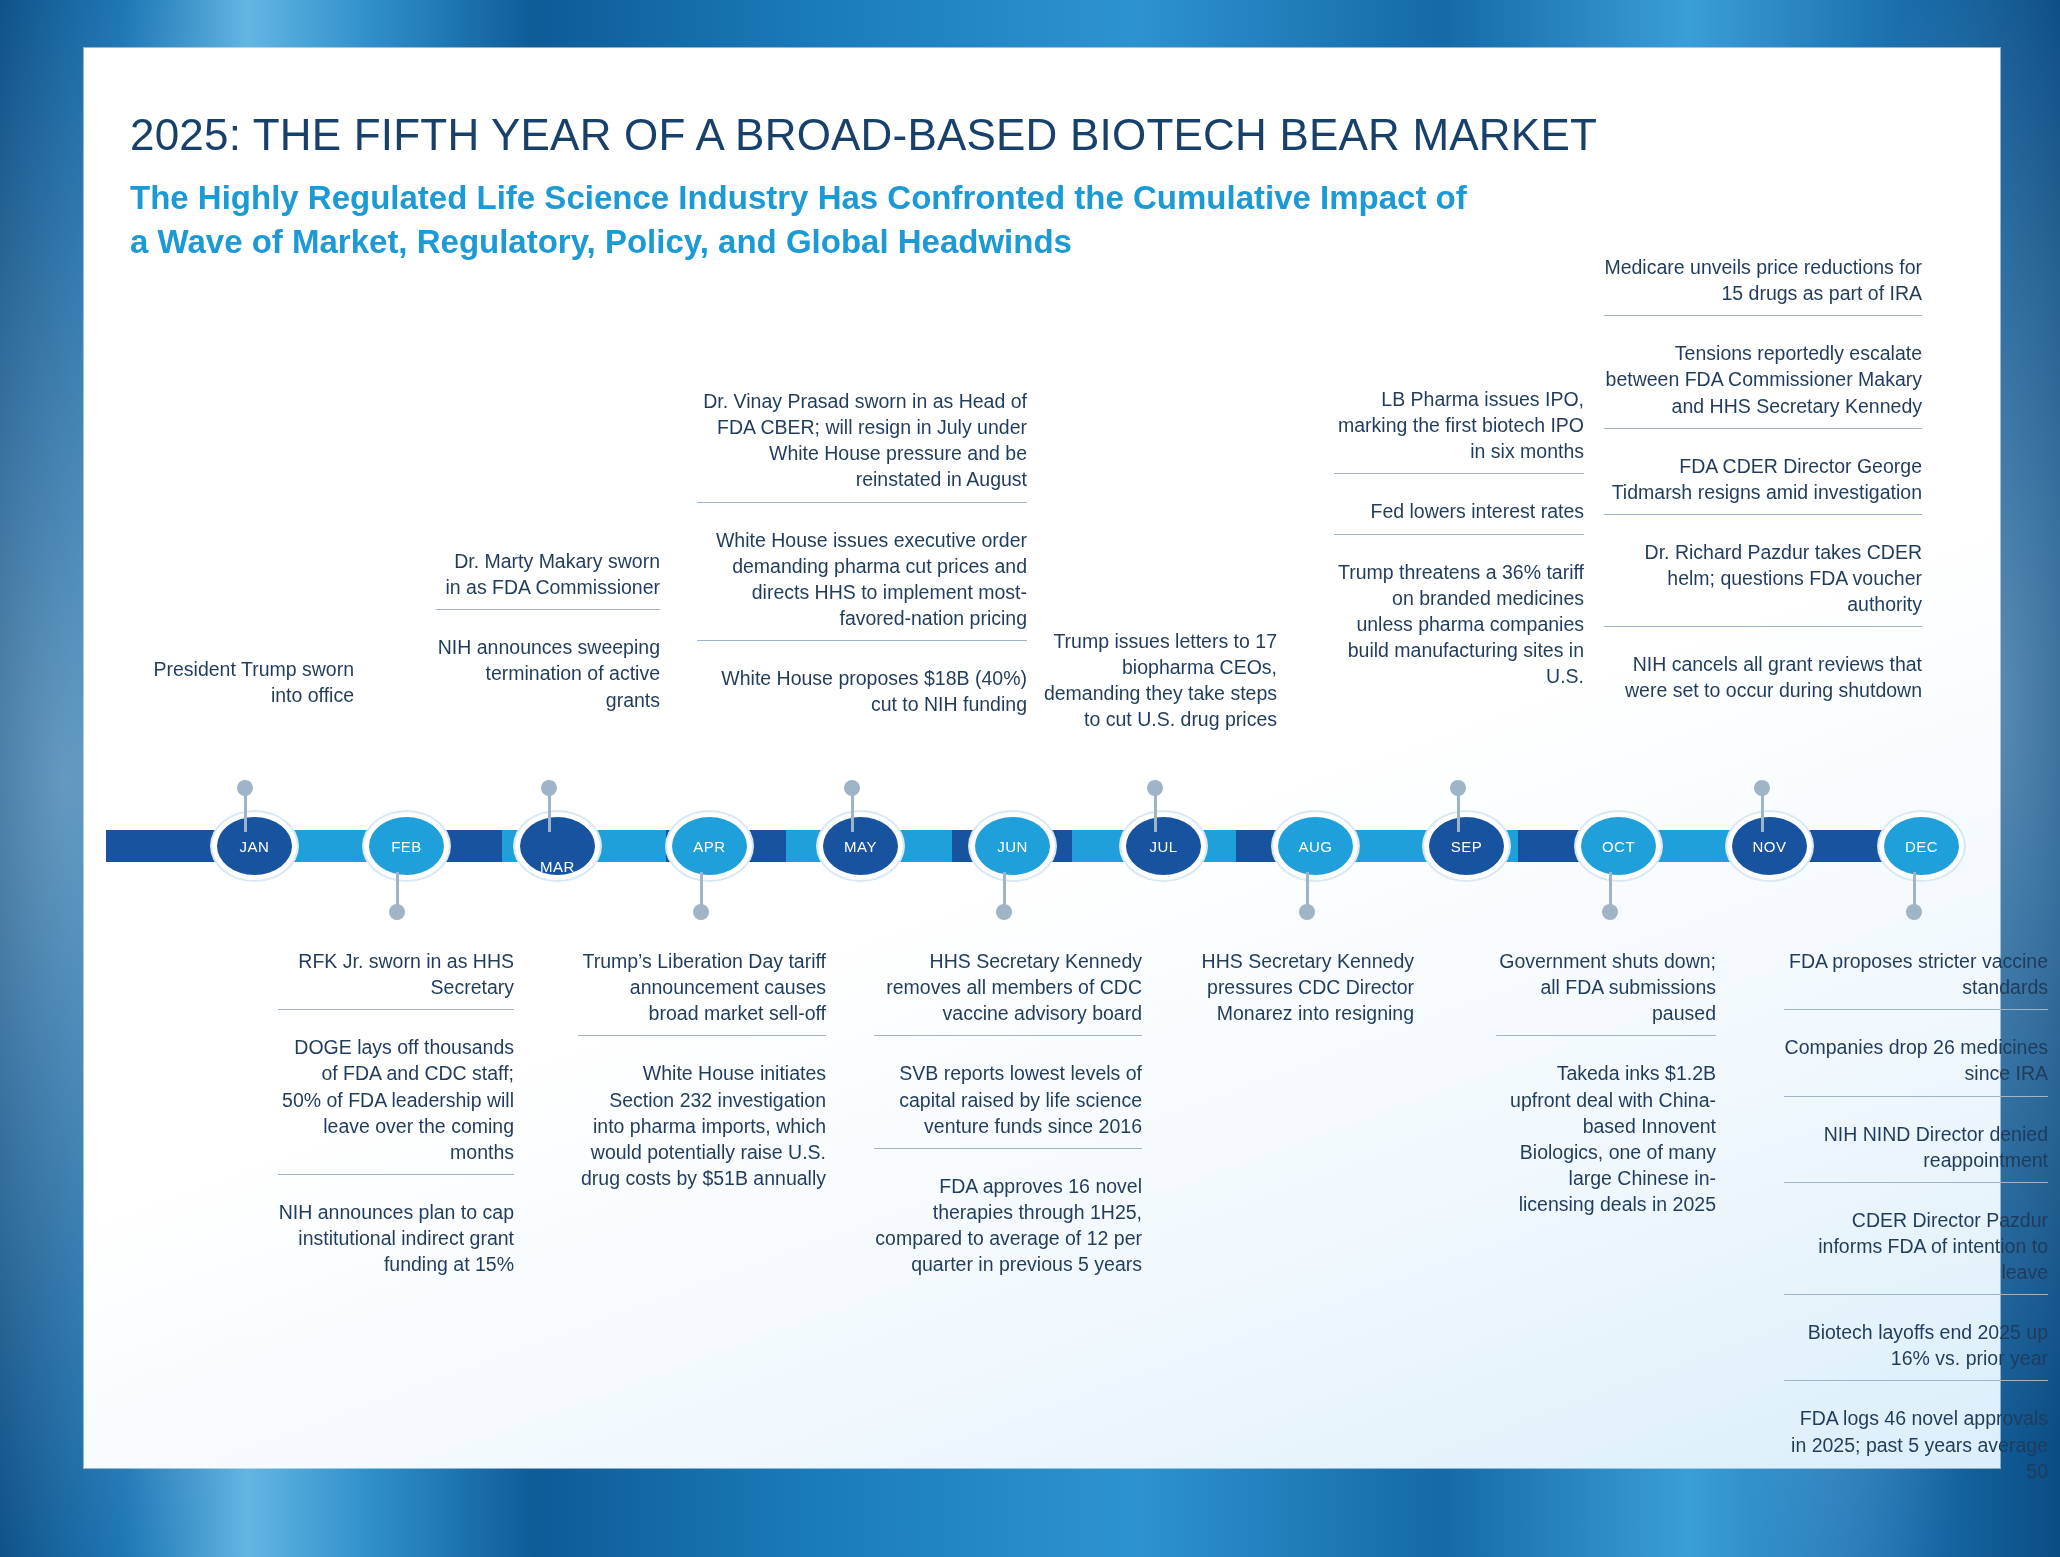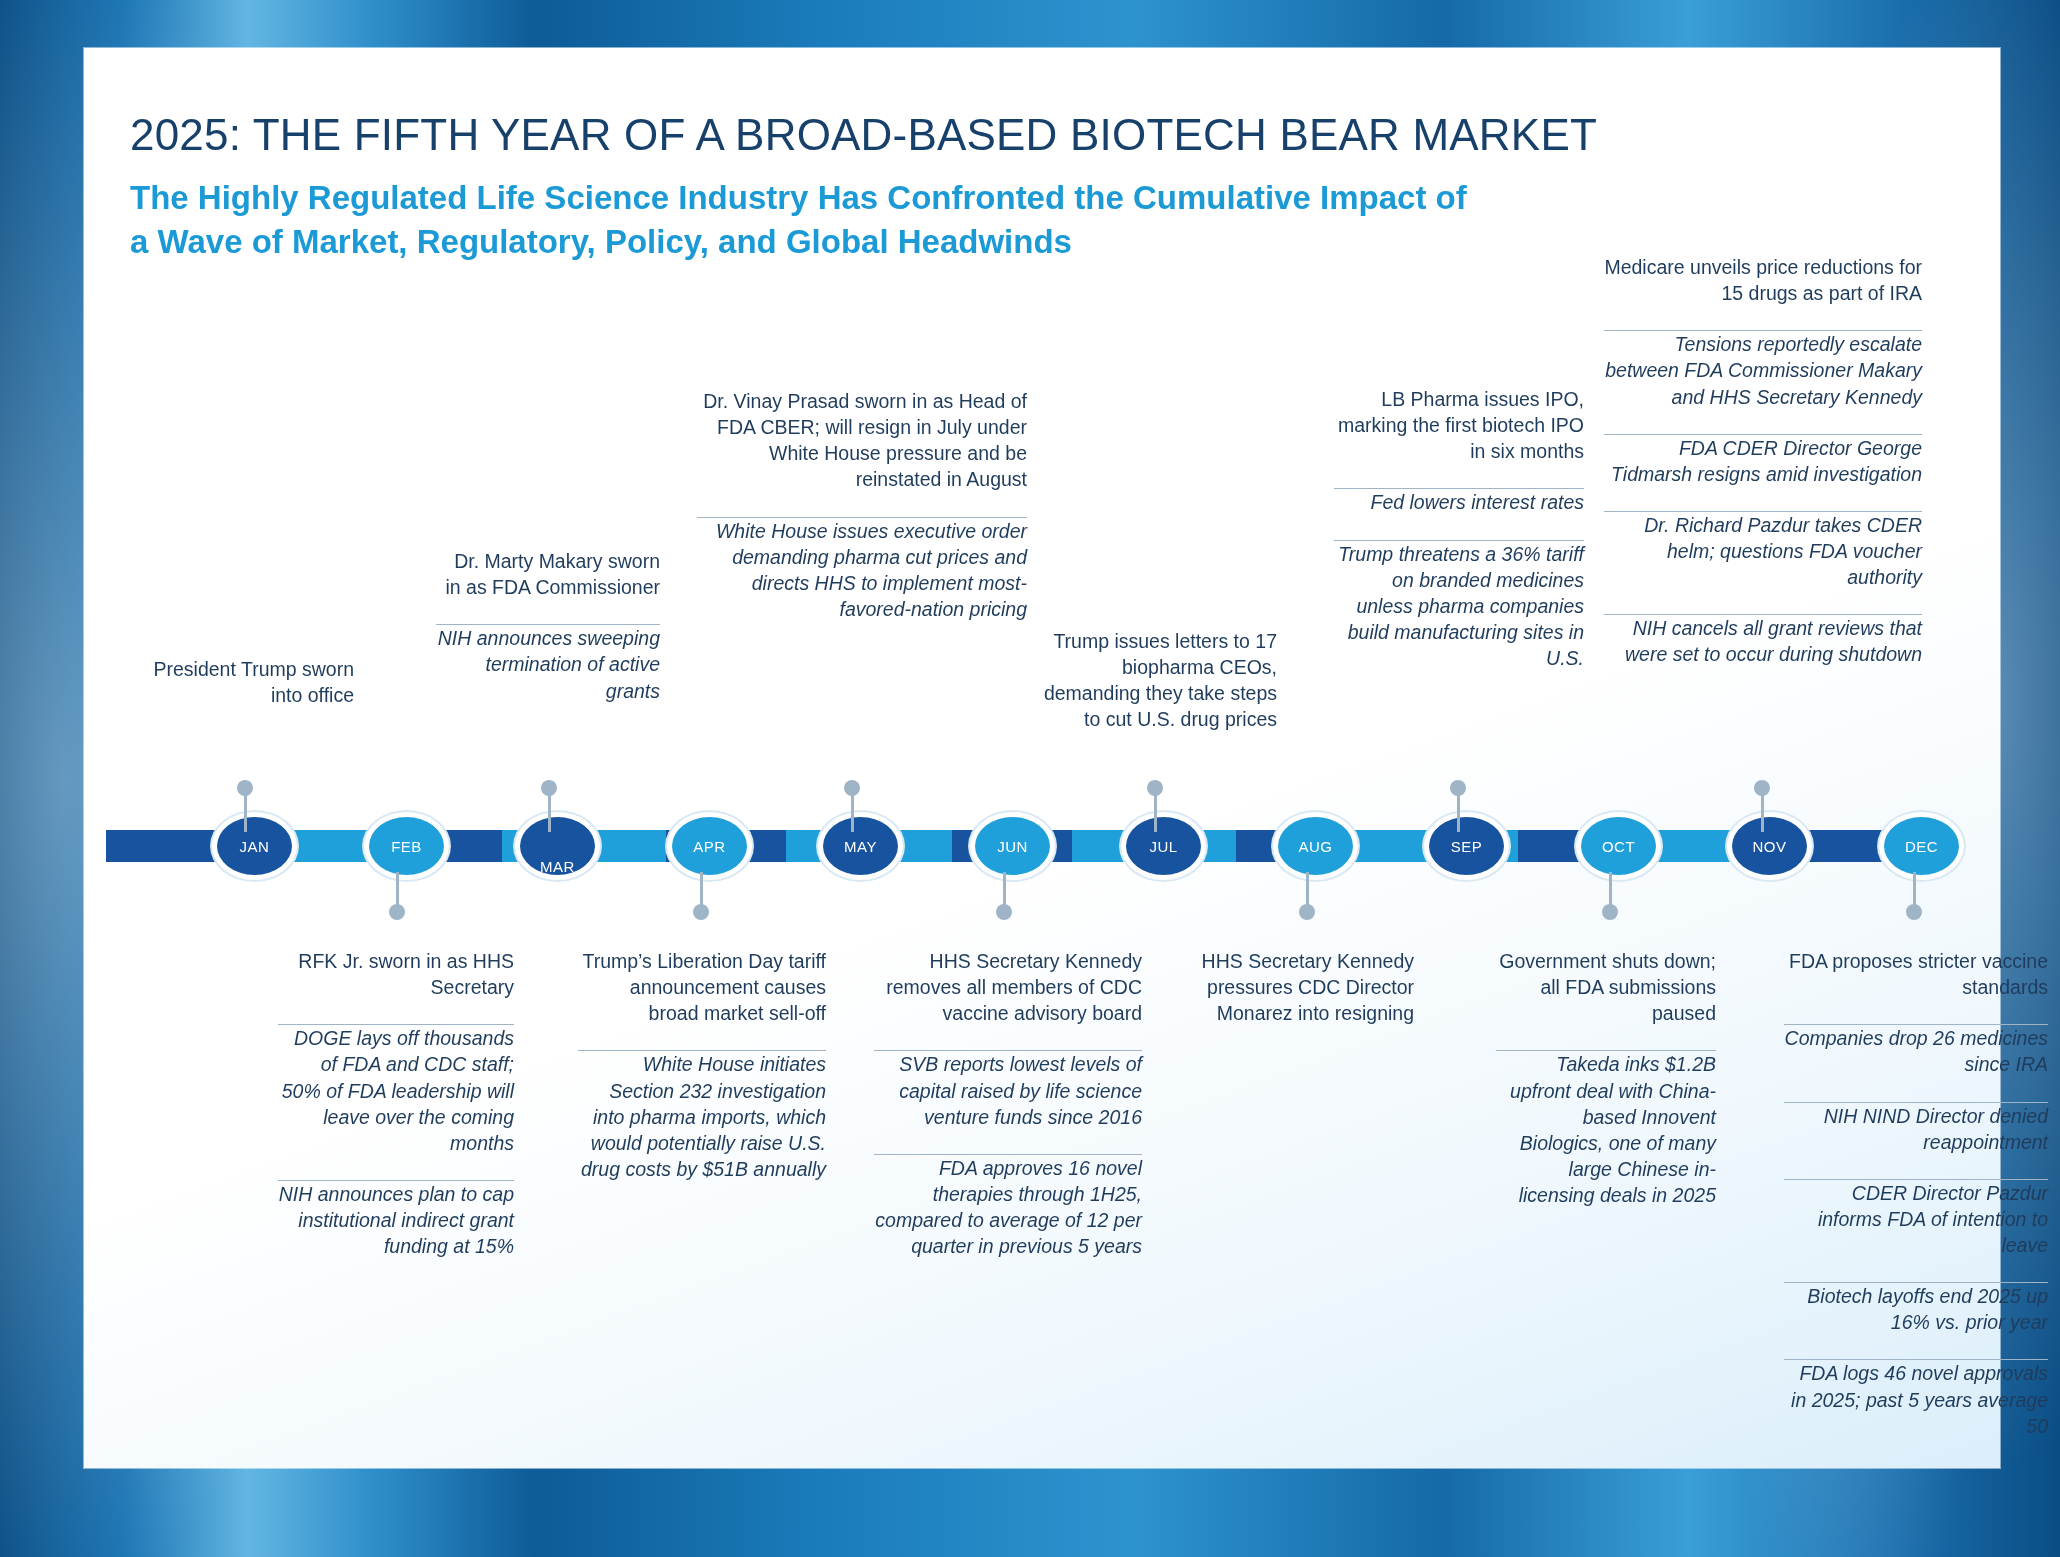--- a/index.html
+++ b/index.html
@@ -135,23 +135,22 @@
     color: #1f3c5c;
     font-size: 19.5px;
     line-height: 1.34;
     text-align: right;
   }
   .events.above { }
   .ev + .ev { margin-top: 12px; }
   .ev { padding-top: 0; }
   .ev.sep {
     border-top: 1.5px solid #9fb4c6;
-    padding-top: 0;
-    margin-top: 24px;
-    font-style: italic;
+    padding-top: 24px;
+    margin-top: 9px;
   }
 </style>
 </head>
 <body>
 
 <div class="bg"></div>
 
 <div class="card">
 
   <div class="title">2025: THE FIFTH YEAR OF A BROAD-BASED BIOTECH BEAR MARKET</div>
@@ -247,20 +246,21 @@
   </div>
 
   <div class="events above" style="left:352px;top:500px;width:224px;">
     <div class="ev"><span>Dr. Marty Makary sworn in as FDA Commissioner</span></div>
     <div class="ev sep"><span>NIH announces sweeping termination of active grants</span></div>
   </div>
 
   <div class="events above" style="left:613px;top:340px;width:330px;">
     <div class="ev"><span>Dr. Vinay Prasad sworn in as Head of FDA CBER; will resign in July under White House pressure and be reinstated in August</span></div>
     <div class="ev sep"><span>White House issues executive order demanding pharma cut prices and directs HHS to implement most-favored-nation pricing</span></div>
+    <div class="ev sep"><span>White House proposes $18B (40%) cut to NIH funding</span></div>
   </div>
 
   <div class="events above" style="left:953px;top:580px;width:240px;">
     <div class="ev"><span>Trump issues letters to 17 biopharma CEOs, demanding they take steps to cut U.S. drug prices</span></div>
   </div>
 
   <div class="events above" style="left:1250px;top:338px;width:250px;">
     <div class="ev"><span>LB Pharma issues IPO, marking the first biotech IPO in six months</span></div>
     <div class="ev sep"><span>Fed lowers interest rates</span></div>
     <div class="ev sep"><span>Trump threatens a 36% tariff on branded medicines unless pharma companies build manufacturing sites in U.S.</span></div>

